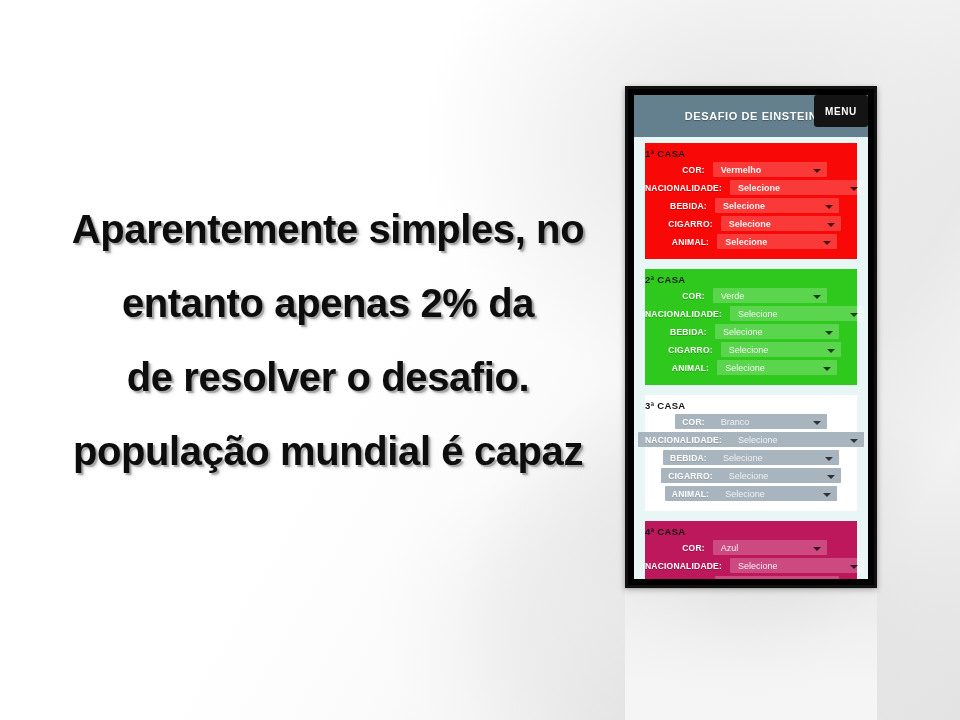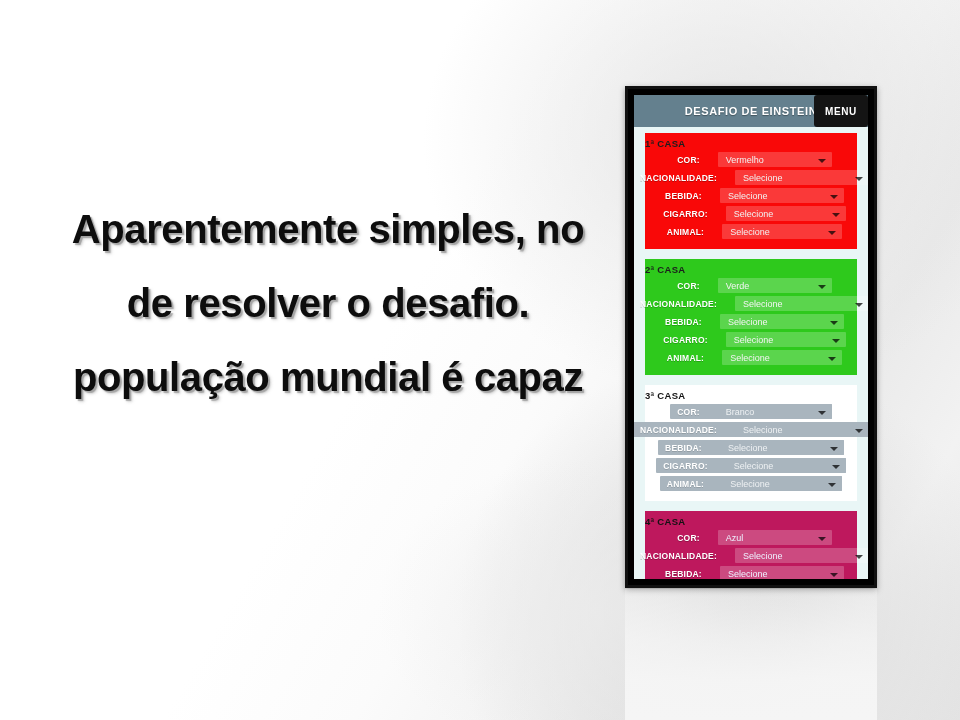--- a/index.html
+++ b/index.html
@@ -94,21 +94,21 @@
     left: 6px;
     top: 6px;
     right: 6px;
     bottom: 6px;
     background: #e9f6f6;
     overflow: hidden;
   }
 
   
   .app-header {
-    height: 32px;
+    height: 42px;
     background: #64808e;
     display: flex;
     align-items: center;
     justify-content: center;
     position: relative;
   }
   .app-title {
     color: #ffffff;
     font-size: 11px;
     font-weight: bold;
@@ -153,21 +153,21 @@
     align-items: center;
     justify-content: center;
     margin: 0 0 3px 0;
     height: 15px;
   }
   .row-label {
     font-size: 8.5px;
     font-weight: bold;
     letter-spacing: .2px;
     padding-left: 7px;
-    padding-right: 18px;
+    padding-right: 8px;
     white-space: nowrap;
   }
   .row-select {
     position: relative;
     display: flex;
     align-items: center;
     height: 15px;
     padding-left: 8px;
     padding-right: 20px;
     font-size: 9px;
@@ -182,21 +182,21 @@
     width: 0; height: 0;
     border-left: 4px solid transparent;
     border-right: 4px solid transparent;
     border-top: 4px solid rgba(0,0,0,.72);
   }
 
   
   .house.red { background: #f90808; }
   .house.red .house-title { color: #1d1d1d; }
   .house.red .row-label { color: #ffffff; text-shadow: 0 1px 0 rgba(0,0,0,.25); }
-  .house.red .row-select { background: rgba(255,255,255,.20); color: #f2f2f2; }
+  .house.red .row-select { background: rgba(255,255,255,.20); color: #f2f2f2; font-weight: bold; }
 
   
   .house.green { background: #2ec91c; }
   .house.green .house-title { color: #1d1d1d; }
   .house.green .row-label { color: #ffffff; text-shadow: 0 1px 0 rgba(0,0,0,.2); }
   .house.green .row-select { background: rgba(255,255,255,.22); color: #f4f4f4; }
 
   
   .house.white { background: #ffffff; }
   .house.white .house-title { color: #141414; }
@@ -242,20 +242,21 @@
 <body>
 
 <div id="slide">
 
   <div id="bg-sheen-a"></div>
   <div id="bg-sheen-b"></div>
   <div id="bg-sheen-c"></div>
 
   <div id="headline">
     <span class="hl-line">Aparentemente simples, no</span>
+    <span class="hl-line">entanto apenas 2% da</span>
     <span class="hl-line">de resolver o desafio.</span>
     <span class="hl-line">população mundial é capaz</span>
   </div>
 
   <div id="device-wrap">
     <div class="device" id="device">
       <div class="device-screen">
 
         <div class="app-header">
           <div class="app-title">DESAFIO DE EINSTEIN</div>

